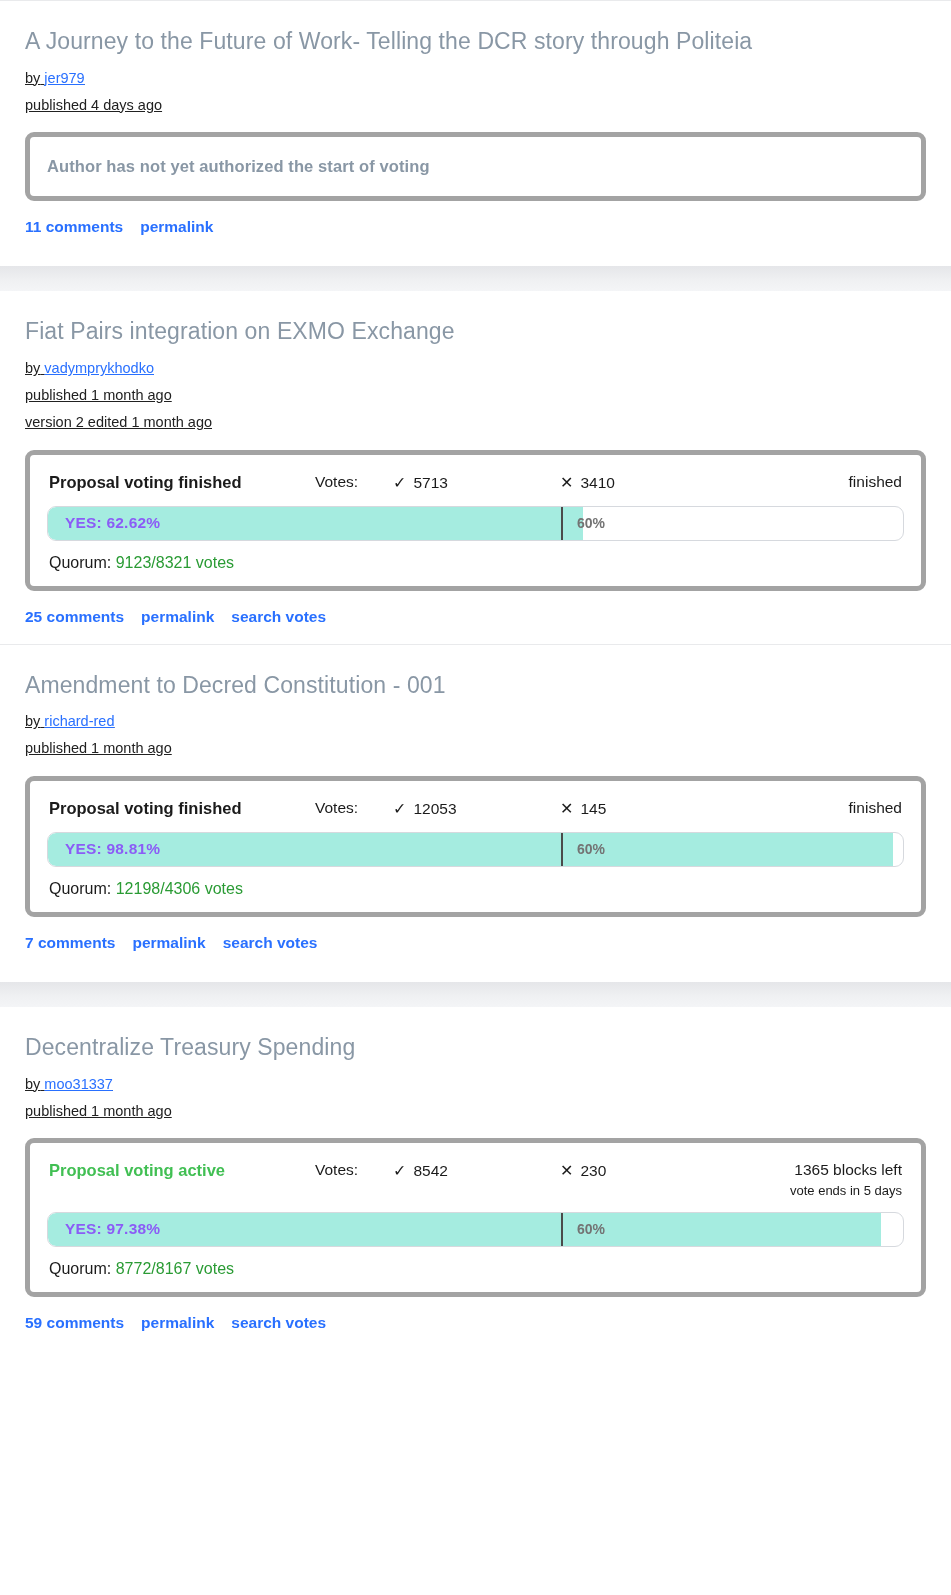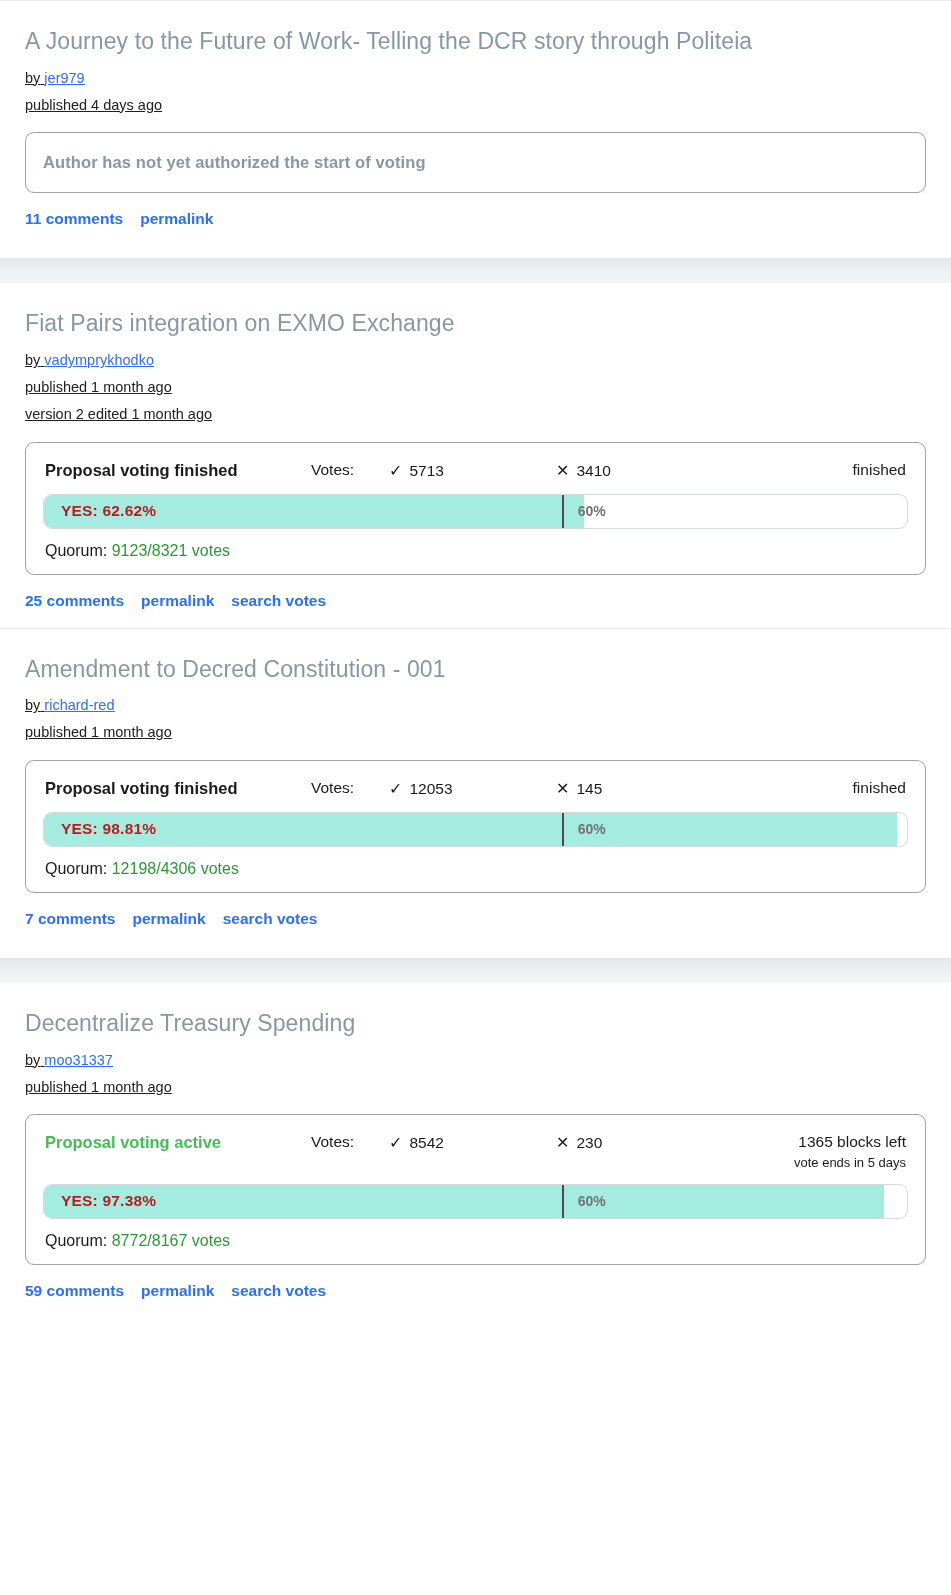--- a/index.html
+++ b/index.html
@@ -21,21 +21,21 @@
     font-weight: 400;
     letter-spacing: .1px;
     line-height: 1.25;
   }
   .p-meta { font-size: 14.5px; color: #212121; line-height: 1.85; margin-top: 9px; }
   .p-meta .link { color: #2970ff; }
   .p-meta-row { display: block; text-decoration: underline; }
 
   
   .status-card {
-    border: 1px solid #a3a3a3;
+    border: 5px solid #a3a3a3;
     border-radius: 9px;
     background: #fff;
     margin-top: 14px;
     padding: 16px 17px 14px 17px;
   }
   .status-card.plain { padding: 20px 17px; }
 
   .notice {
     font-size: 16.5px;
     font-weight: bold;
@@ -75,21 +75,21 @@
     left: 0; top: 0; bottom: 0;
     background: #a5ece0;
     border-radius: 8px 0 0 8px;
   }
   .bar-label {
     position: absolute;
     left: 17px; top: 0;
     height: 100%;
     display: flex; align-items: center;
     font-size: 15.5px; font-weight: bold;
-    color: #b91c1c;
+    color: #8b5cf6;
     letter-spacing: .2px;
   }
   .bar-thresh {
     position: absolute;
     top: 0; bottom: 0;
     width: 2px;
     background: #4a4a4a;
   }
   .bar-thresh-label {
     position: absolute;

